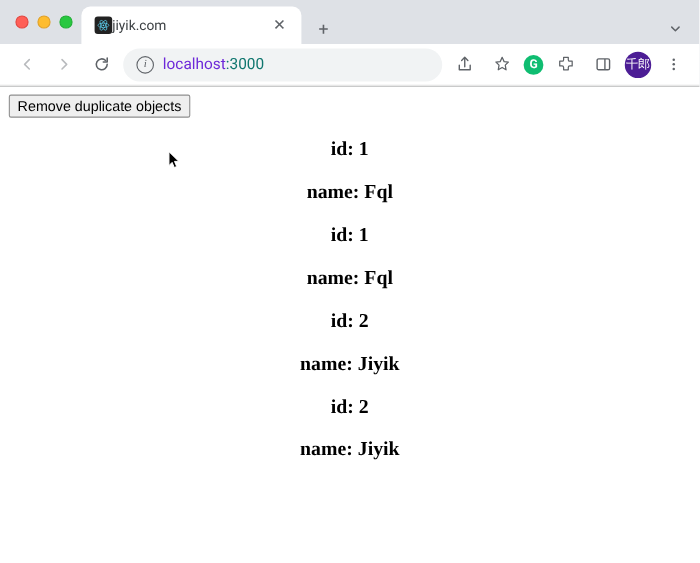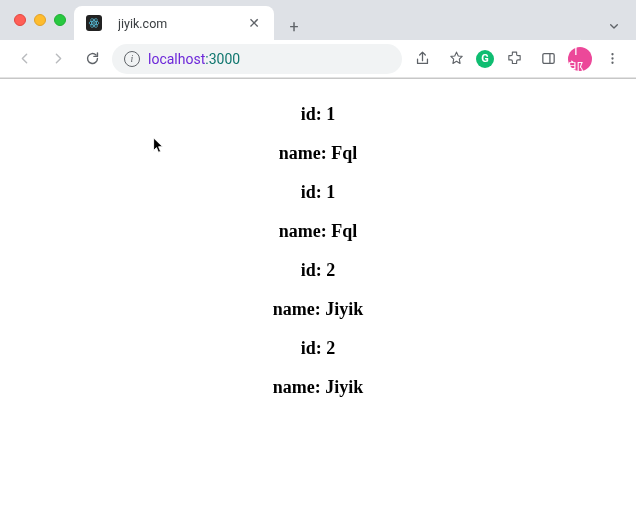--- a/index.html
+++ b/index.html
@@ -22,21 +22,21 @@
     position:relative;
   }
   .traffic-lights {
     display:flex; gap:8px; align-items:center; padding:0 8px 0 6px; height:40px;
   }
   .tl { width:12px; height:12px; border-radius:50%; }
   .tl.red { background:#ff5f57; border:1px solid #e24640; }
   .tl.yellow { background:#febc2e; border:1px solid #e1a128; }
   .tl.green { background:#28c840; border:1px solid #1faf34; }
   .tab {
-    display:flex; align-items:center; gap:16px;
+    display:flex; align-items:center; gap:0;
     background:#fff; height:34px; padding:0 12px;
     border-radius:8px 8px 0 0; min-width:200px;
     position:relative; margin-top:6px;
     font-size:12.5px; color:#3c4043;
   }
   .favicon {
     width:16px; height:16px; background:#222; border-radius:3px;
     display:flex; align-items:center; justify-content:center;
   }
   .favicon svg { width:12px; height:12px; }
@@ -67,22 +67,22 @@
     color:#202124; font-size:14px;
   }
   .omnibox .info {
     width:16px; height:16px; border:1.5px solid #5f6368; border-radius:50%;
     display:flex; align-items:center; justify-content:center;
     font-size:10px; color:#5f6368; font-family:Georgia, serif; font-style:italic;
   }
   .omnibox .host { color:#6d28d9; }
   .omnibox .port { color:#0f766e; }
   .avatar {
-    width:24px; height:24px; border-radius:50%; background:#ec4899;
-    color:#fff; font-size:16px; display:flex; align-items:center; justify-content:center;
+    width:24px; height:24px; border-radius:50%; background:#4c1d95;
+    color:#fff; font-size:11px; display:flex; align-items:center; justify-content:center;
   }
   .page {
     padding:7px 8px 8px 8px;
   }
   .rd-btn {
     font-size:13px; font-family:Arial, sans-serif;
     background:#efefef; border:1px solid #8f8f8f;
     padding:2px 7px; border-radius:2px;
   }
   .entries h2 {
@@ -184,20 +184,21 @@
       <svg viewBox="0 0 24 24">
           <circle cx="12" cy="6" r="1.6" fill="currentColor"></circle>
           <circle cx="12" cy="12" r="1.6" fill="currentColor"></circle>
           <circle cx="12" cy="18" r="1.6" fill="currentColor"></circle>
         </svg>
     </div>
   </div>
 </div>
 
 <div class="page">
+  <button class="rd-btn">Remove duplicate objects</button>
   <div class="entries">
     <div>
       <h2>id: 1</h2>
       <h2>name: Fql</h2>
     </div>
     <div>
       <h2>id: 1</h2>
       <h2>name: Fql</h2>
     </div>
     <div>

